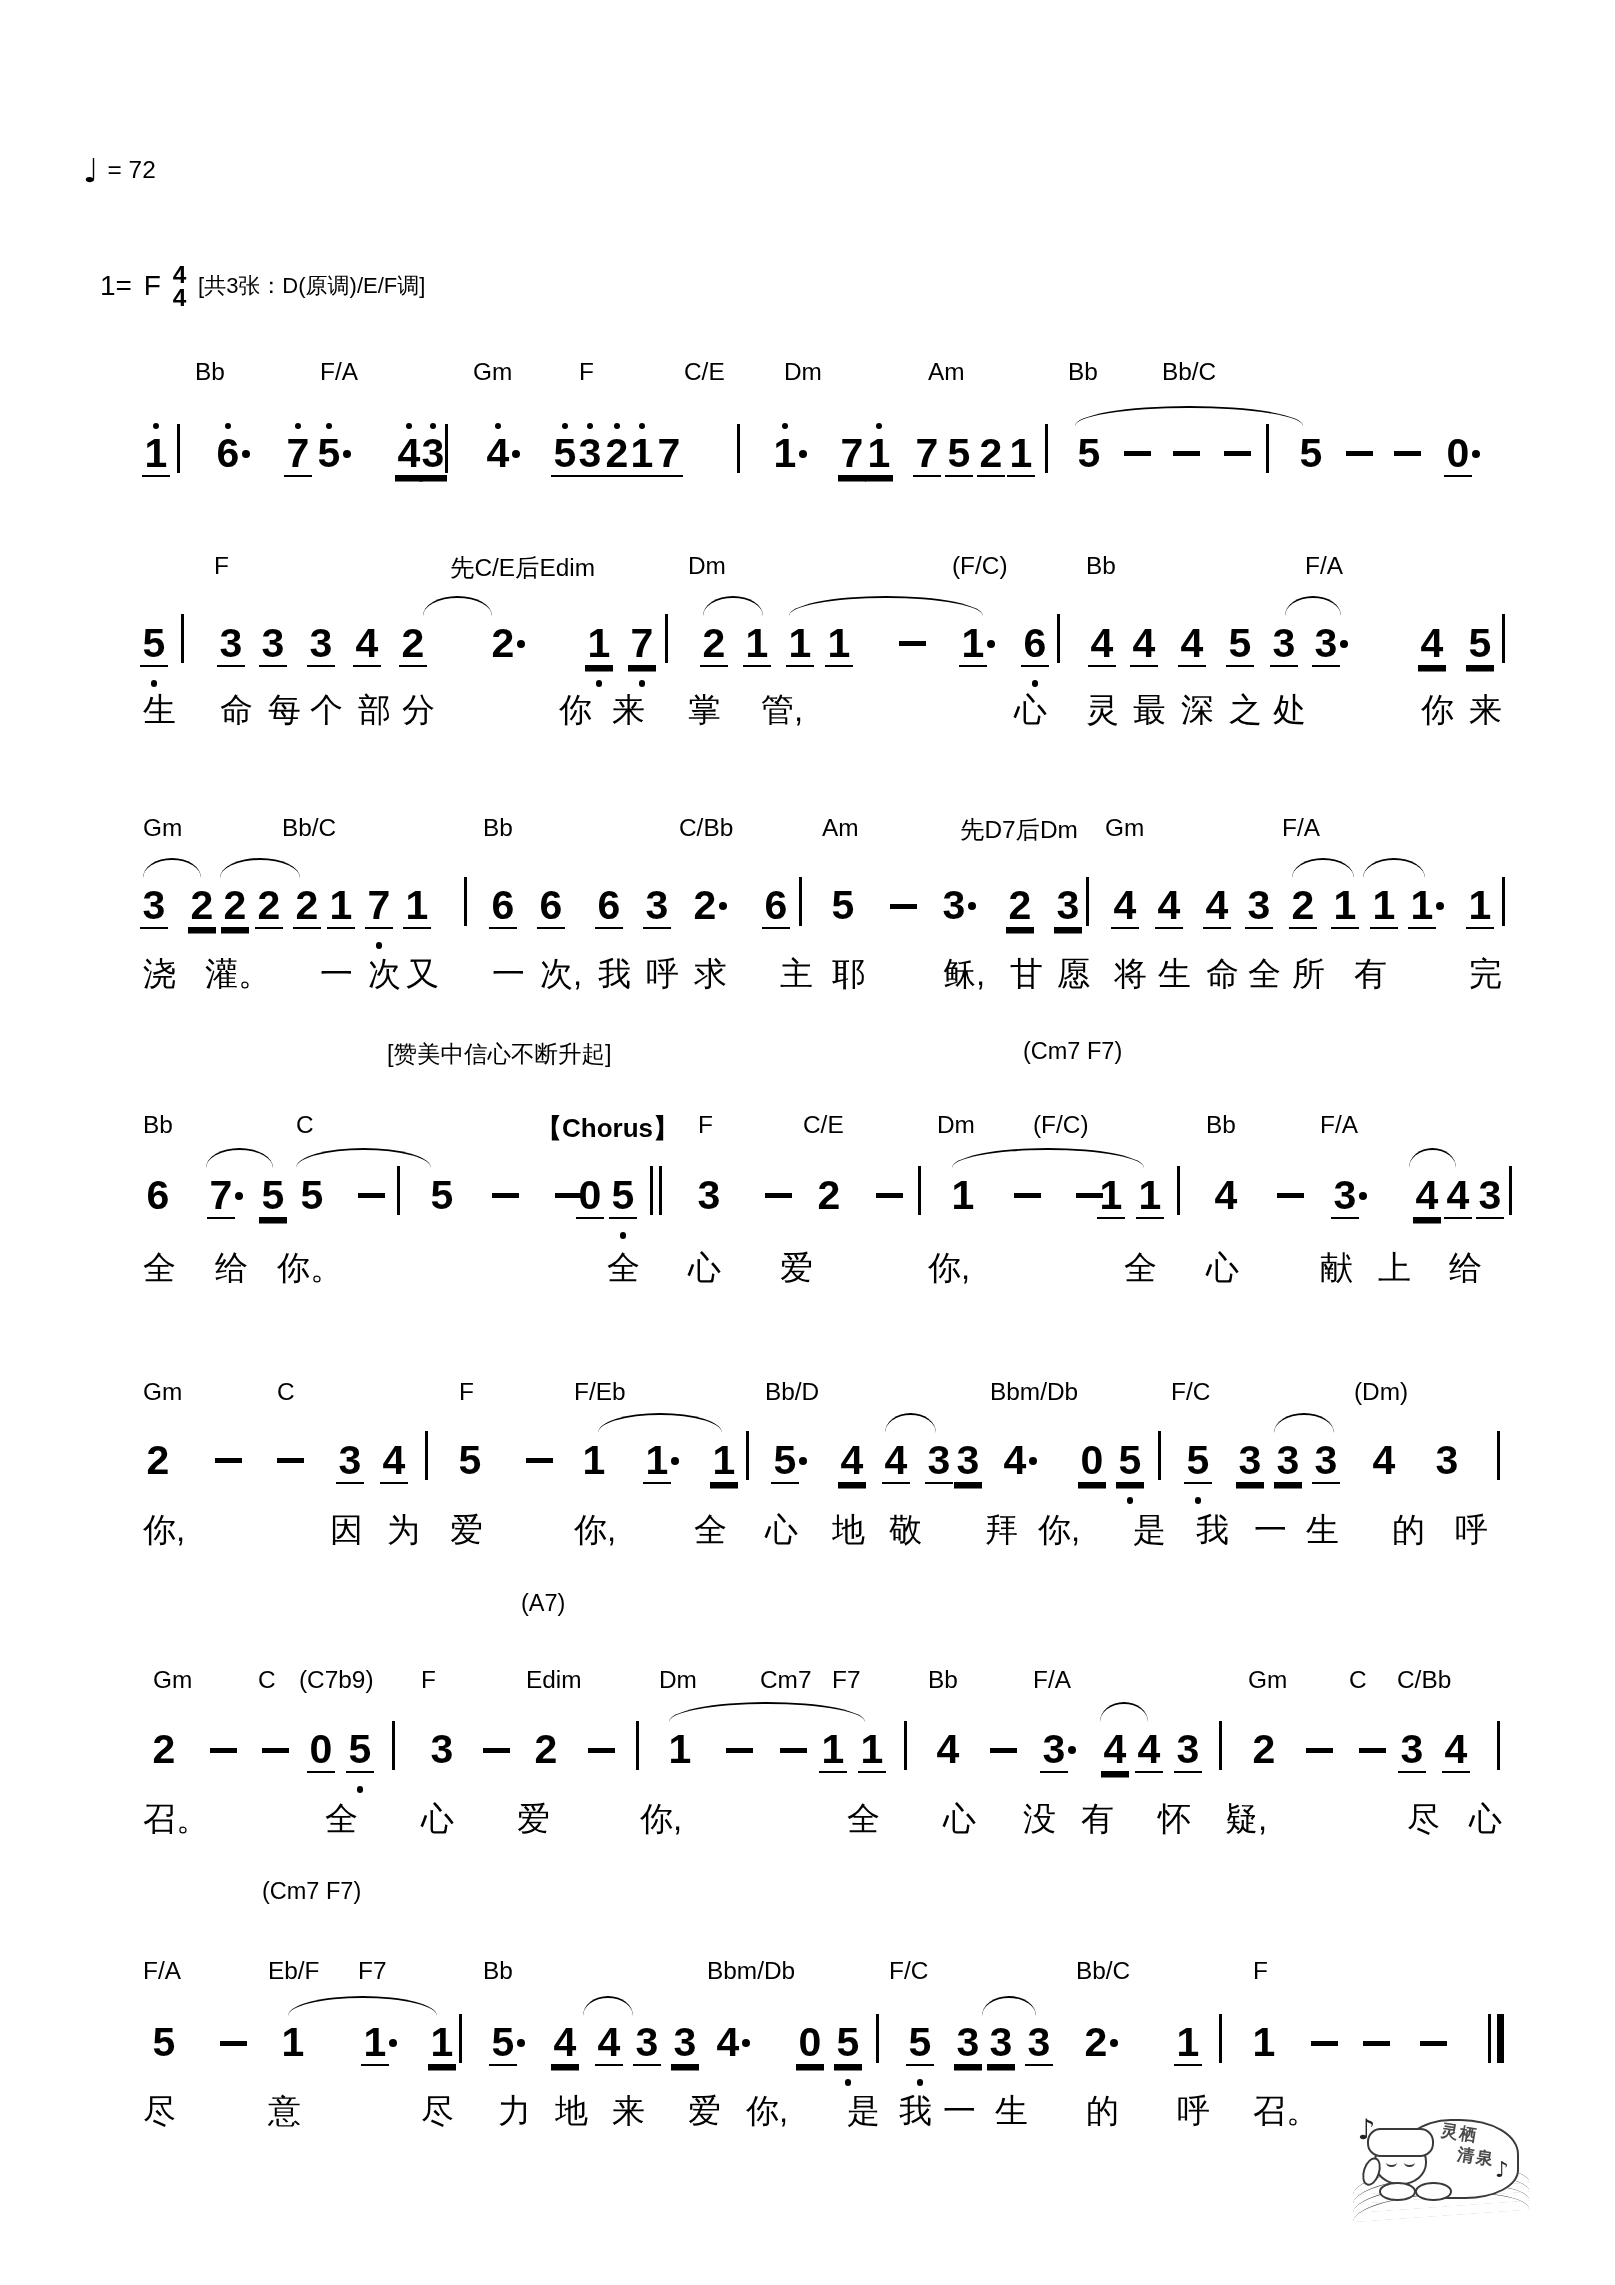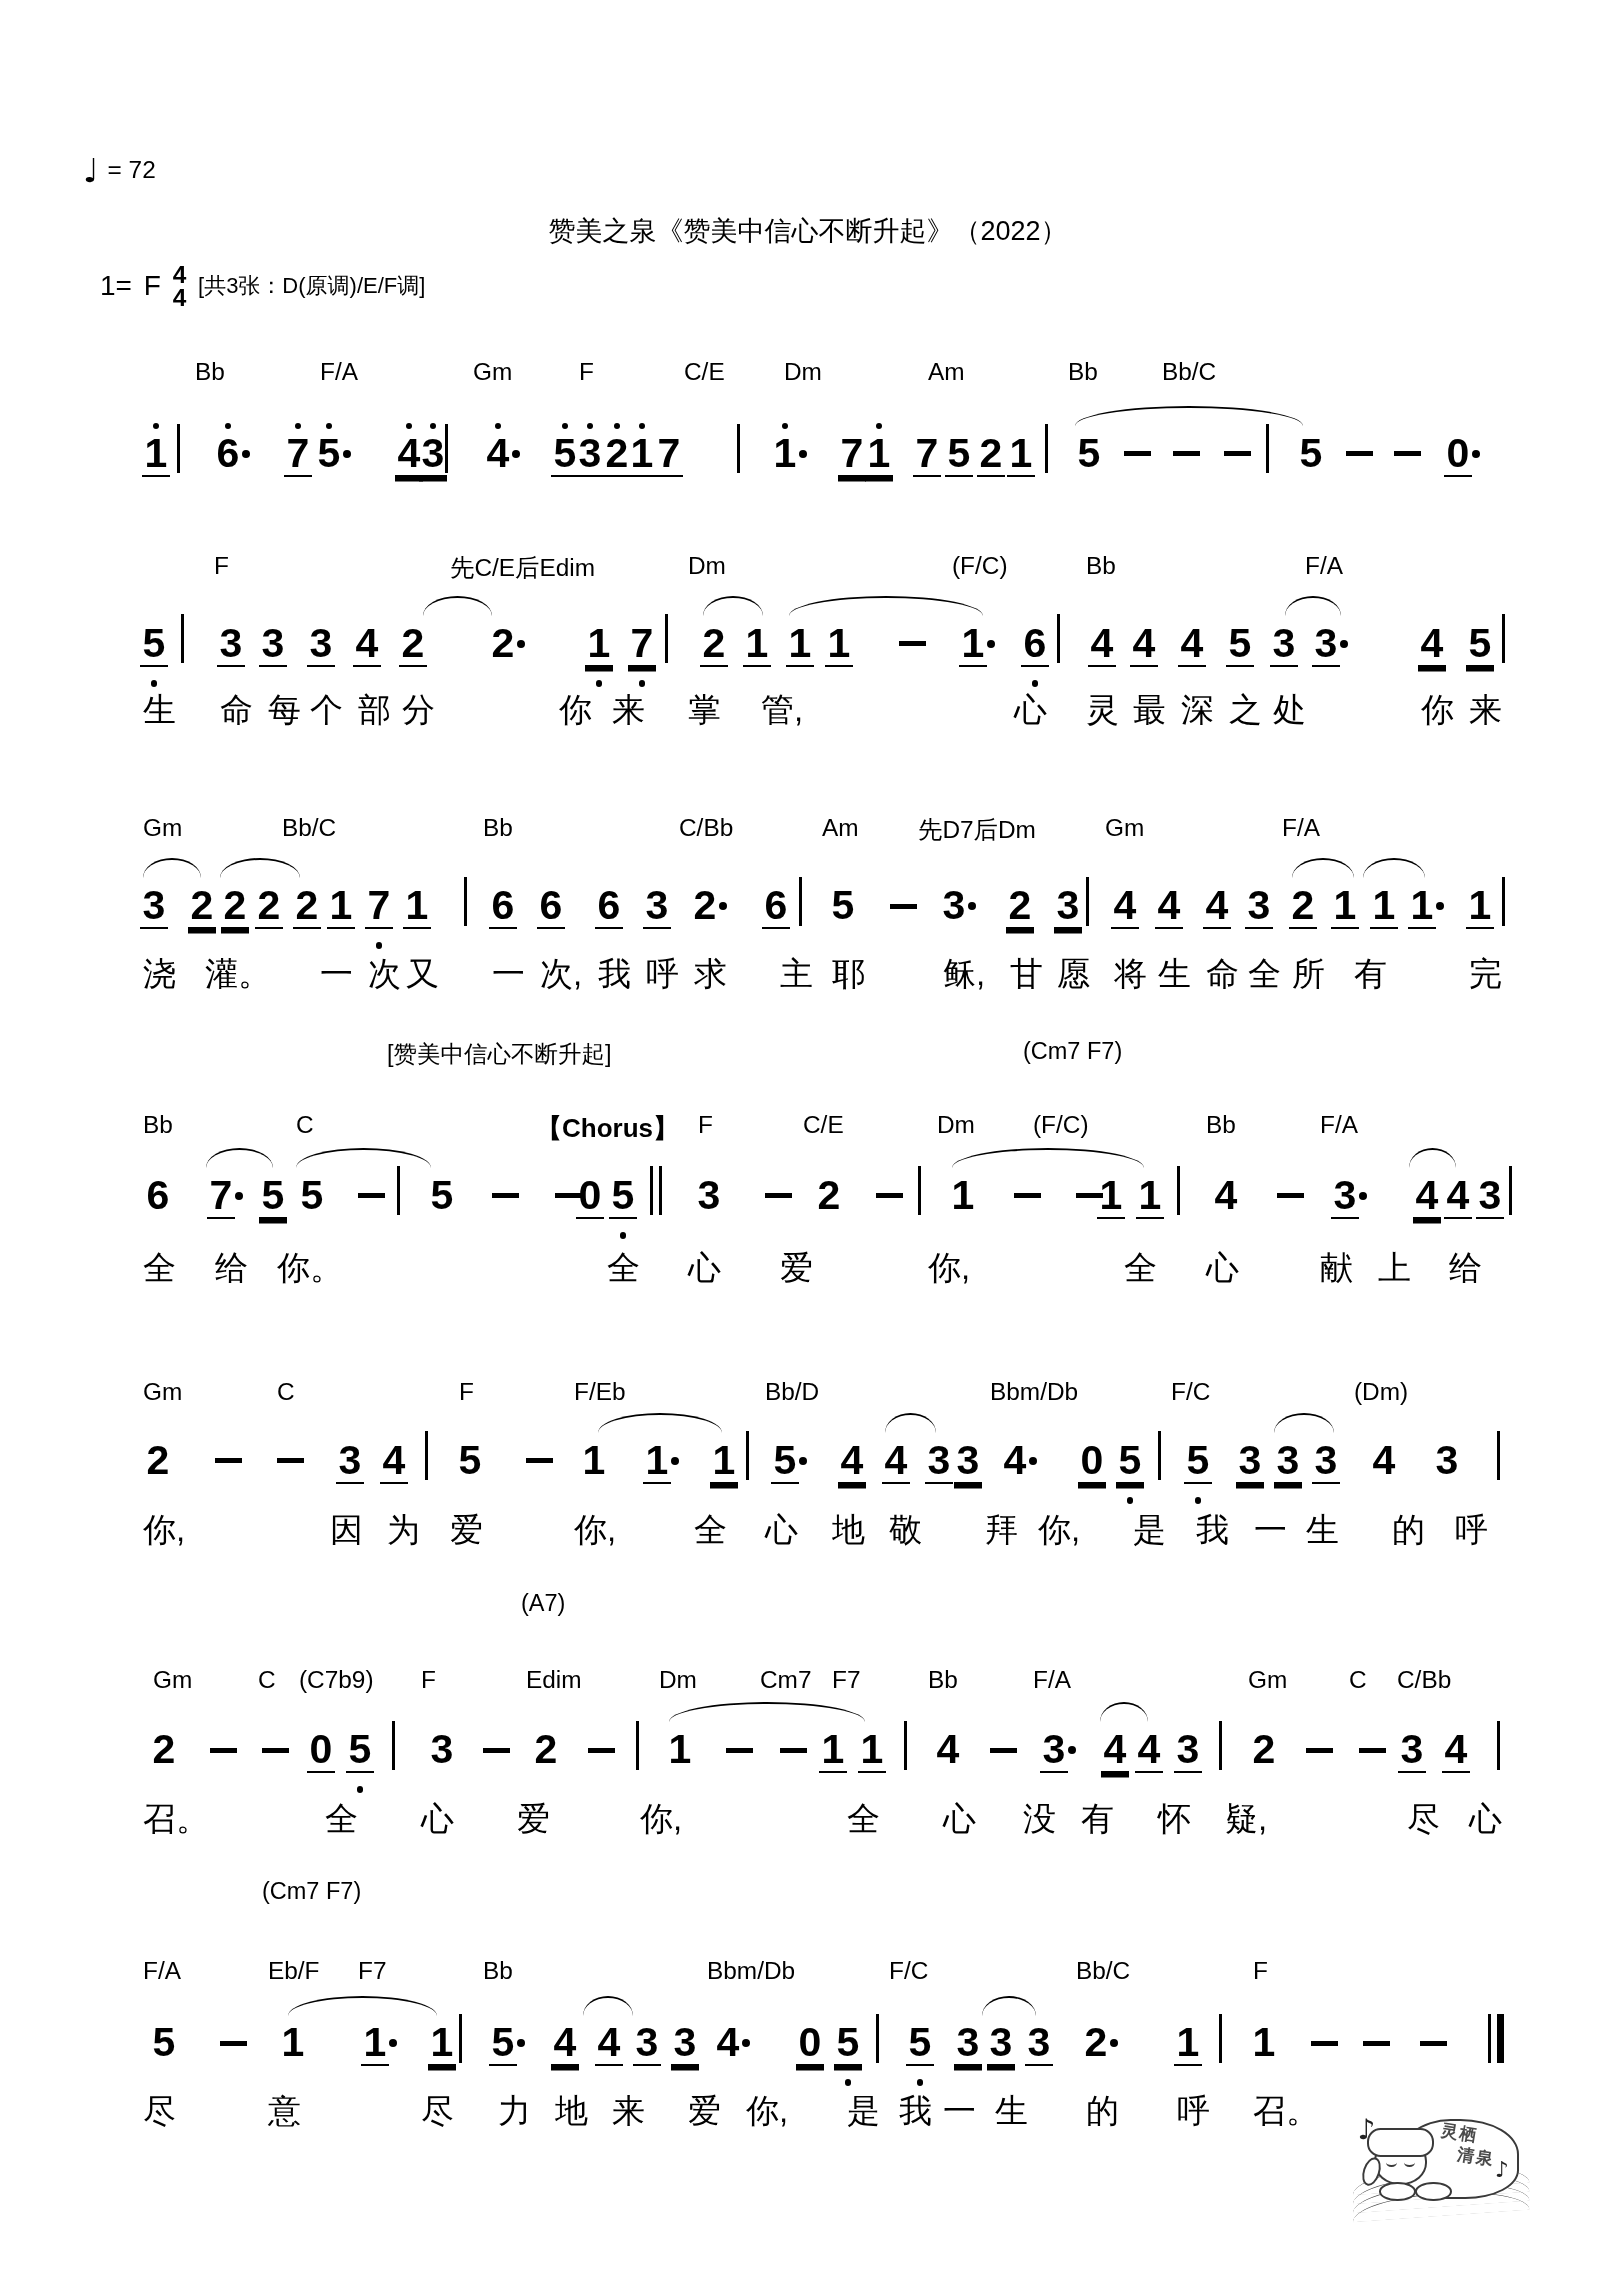--- a/index.html
+++ b/index.html
@@ -56,21 +56,20 @@
 </head>
 <body>
 
 <div class="page">
 
   <div class="tempo">
     <span class="q">♩</span>
     <span>= 72</span>
   </div>
 
-  <div class="subtitle">赞美之泉《赞美中信心不断升起》（2022）</div>
 
 
   <div class="keysig">
     <span>1=</span>
     <span>F</span>
     <span class="frac">
       <span style="display:block">4</span>
       <span class="fbar"></span>
       <span style="display:block">4</span>
     </span>
@@ -355,21 +354,21 @@
       <div class="note" style="left: 1460px; top: 609px;">
         <div class="da"></div>
         <div class="row"><span class="gl u2">5</span></div>
       </div>
       <div class="bar" style="left: 1502px; top: 614px;"></div>
       <div class="chord" style="left: 143px; top: 814px;">Gm</div>
       <div class="chord" style="left: 282px; top: 814px;">Bb/C</div>
       <div class="chord" style="left: 483px; top: 814px;">Bb</div>
       <div class="chord" style="left: 679px; top: 814px;">C/Bb</div>
       <div class="chord" style="left: 822px; top: 814px;">Am</div>
-      <div class="chord" style="left: 918px; top: 814px;">先D7后Dm</div>
+      <div class="chord" style="left: 960px; top: 814px;">先D7后Dm</div>
       <div class="chord" style="left: 1105px; top: 814px;">Gm</div>
       <div class="chord" style="left: 1282px; top: 814px;">F/A</div>
       <div class="lyric" style="left: 143px; top: 952px;">浇</div>
       <div class="lyric" style="left: 205px; top: 952px;">灌。</div>
       <div class="lyric" style="left: 320px; top: 952px;">一</div>
       <div class="lyric" style="left: 368px; top: 952px;">次</div>
       <div class="lyric" style="left: 406px; top: 952px;">又</div>
       <div class="lyric" style="left: 492px; top: 952px;">一</div>
       <div class="lyric" style="left: 540px; top: 952px;">次,</div>
       <div class="lyric" style="left: 598px; top: 952px;">我</div>

